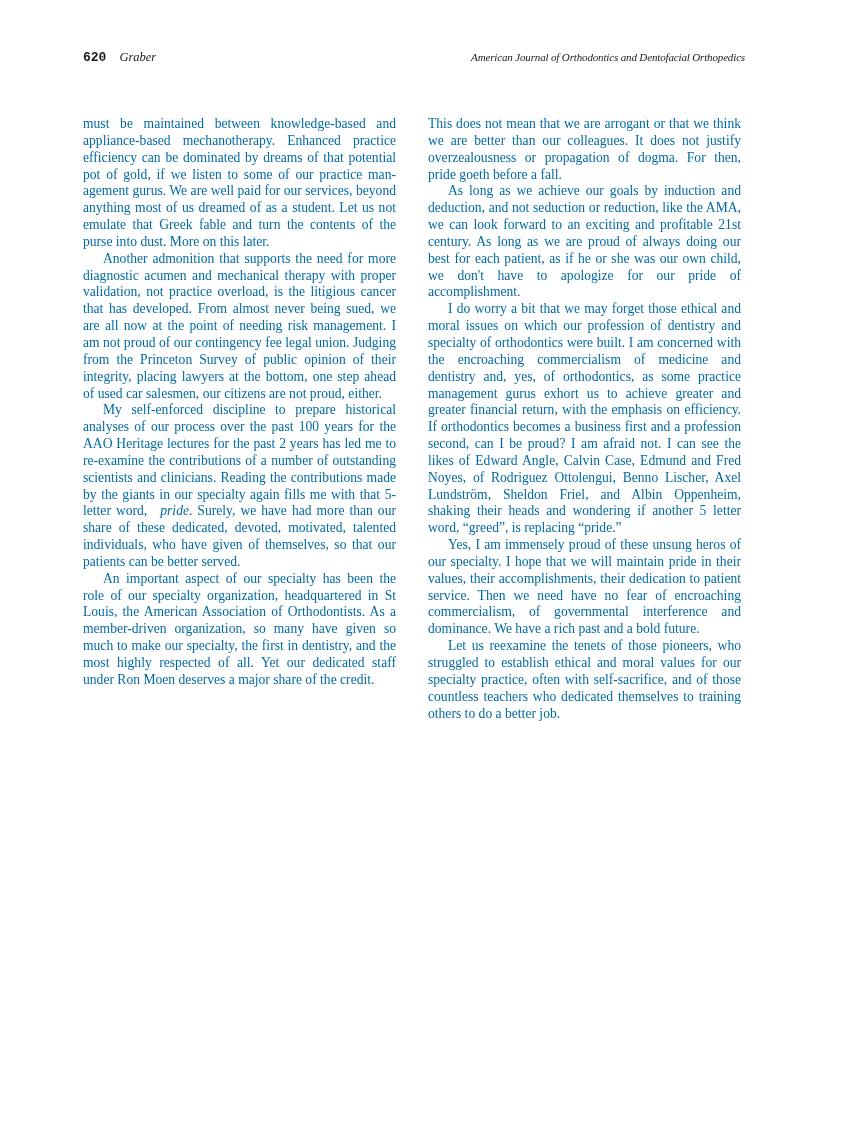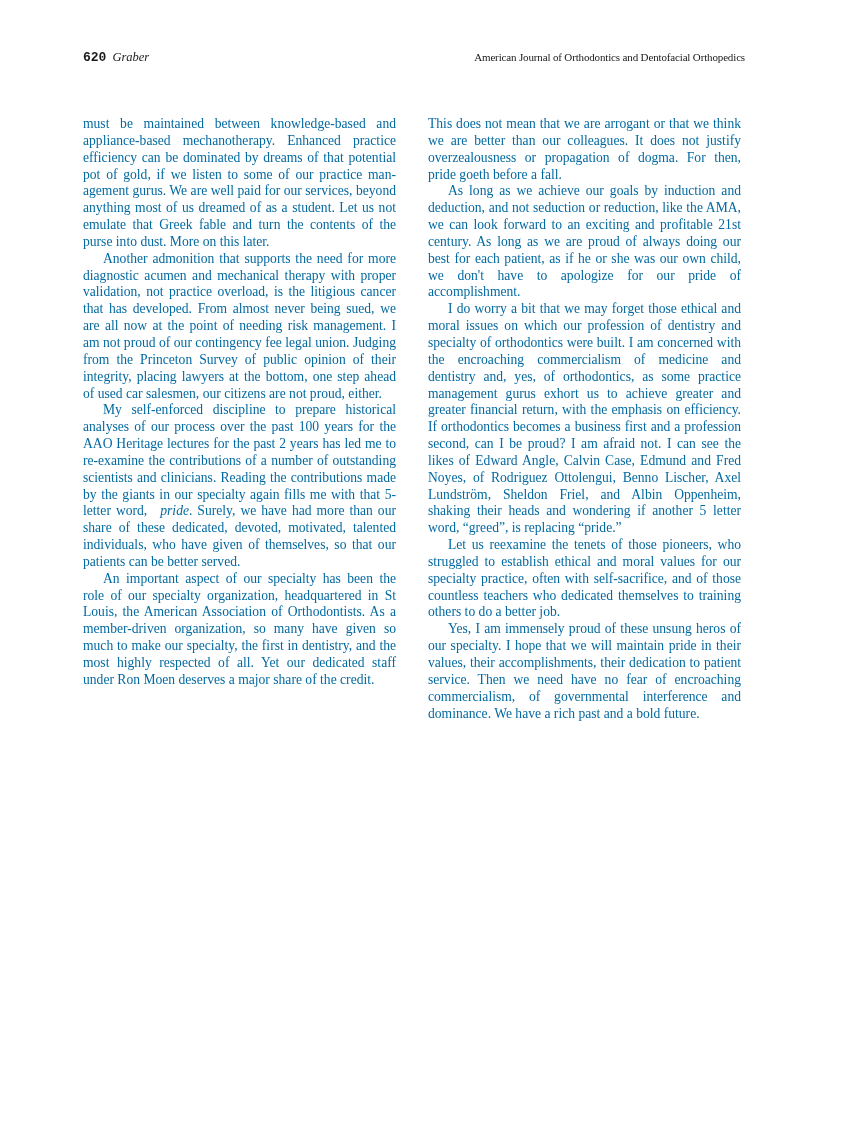--- a/index.html
+++ b/index.html
@@ -31,28 +31,29 @@
   }
   .page-num {
     font-family: Liberation Mono, monospace;
     font-weight: bold;
     font-size: 13px;
   }
   .author {
     font-family: "Liberation Serif", serif;
     font-style: italic;
     font-size: 12.5px;
-    margin-left: 3px;
+    margin-left: 10px;
   }
   .rh-right {
     position: absolute;
     right: 0;
     top: 0;
     text-align: center;
     font-family: "Liberation Serif", serif;
+    font-style: italic;
     font-size: 11px;
     line-height: 14.5px;
     letter-spacing: -0.15px;
   }
   .rh-right div { white-space: nowrap; }
 
   .column {
     position: absolute;
     top: 116px;
     width: 313px;
@@ -91,16 +92,16 @@
     <p class="first">must be maintained between knowledge-based and appliance-based mechanotherapy. Enhanced practice efficiency can be dominated by dreams of that potential pot of gold, if we listen to some of our practice man­agement gurus. We are well paid for our services, beyond anything most of us dreamed of as a student. Let us not emulate that Greek fable and turn the contents of the purse into dust. More on this later.</p>
     <p>Another admonition that supports the need for more diagnostic acumen and mechanical therapy with proper validation, not practice overload, is the liti­gious cancer that has developed. From almost never being sued, we are all now at the point of needing risk management. I am not proud of our contingency fee legal union. Judging from the Princeton Survey of public opinion of their integrity, placing lawyers at the bottom, one step ahead of used car salesmen, our citizens are not proud, either.</p>
     <p><span>My self-enforced discipline to prepare historical analyses of our process over the past 100 years for the AAO Heritage lectures for the past 2 years has led me to re-examine the contributions of a number of out­standing scientists and clinicians. Reading the contri­butions made by the giants in our specialty again fills me with that 5-letter word, </span><em>pride</em><span>. Surely, we have had more than our share of these dedicated, devoted, moti­vated, talented individuals, who have given of them­selves, so that our patients can be better served.</span></p>
     <p>An important aspect of our specialty has been the role of our specialty organization, headquartered in St Louis, the American Association of Orthodontists. As a member-driven organization, so many have given so much to make our specialty, the first in dentistry, and the most highly respected of all. Yet our dedicated staff under Ron Moen deserves a major share of the credit.</p>
   </section>
 
   <section class="column col-right">
     <p class="first">This does not mean that we are arrogant or that we think we are better than our colleagues. It does not jus­tify overzealousness or propagation of dogma. For then, pride goeth before a fall.</p>
     <p>As long as we achieve our goals by induction and deduction, and not seduction or reduction, like the AMA, we can look forward to an exciting and profitable 21st century. As long as we are proud of always doing our best for each patient, as if he or she was our own child, we don't have to apologize for our pride of accomplishment.</p>
     <p>I do worry a bit that we may forget those ethical and moral issues on which our profession of dentistry and specialty of orthodontics were built. I am concerned with the encroaching commercialism of medicine and dentistry and, yes, of orthodontics, as some practice management gurus exhort us to achieve greater and greater financial return, with the emphasis on effi­ciency. If orthodontics becomes a business first and a profession second, can I be proud? I am afraid not. I can see the likes of Edward Angle, Calvin Case, Edmund and Fred Noyes, of Rodriguez Ottolengui, Benno Lischer, Axel Lundström, Sheldon Friel, and Albin Oppenheim, shaking their heads and wondering if another 5 letter word, “greed”, is replacing “pride.”</p>
+    <p>Yes, I am immensely proud of these unsung heros of our specialty. I hope that we will maintain pride in their values, their accomplishments, their dedication to patient service. Then we need have no fear of encroach­ing commercialism, of governmental interference and dominance. We have a rich past and a bold future.</p>
     <p>Let us reexamine the tenets of those pioneers, who struggled to establish ethical and moral values for our specialty practice, often with self-sacrifice, and of those countless teachers who dedicated themselves to training others to do a better job.</p>
-    <p>Yes, I am immensely proud of these unsung heros of our specialty. I hope that we will maintain pride in their values, their accomplishments, their dedication to patient service. Then we need have no fear of encroach­ing commercialism, of governmental interference and dominance. We have a rich past and a bold future.</p>
   </section>
 </main>
 
 </body></html>

